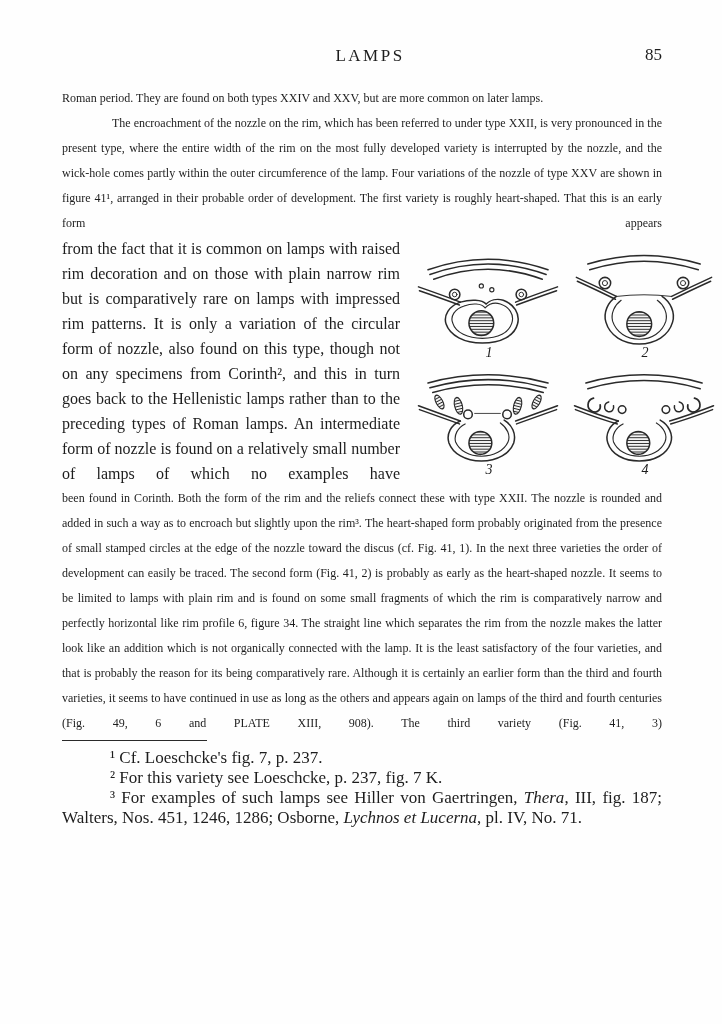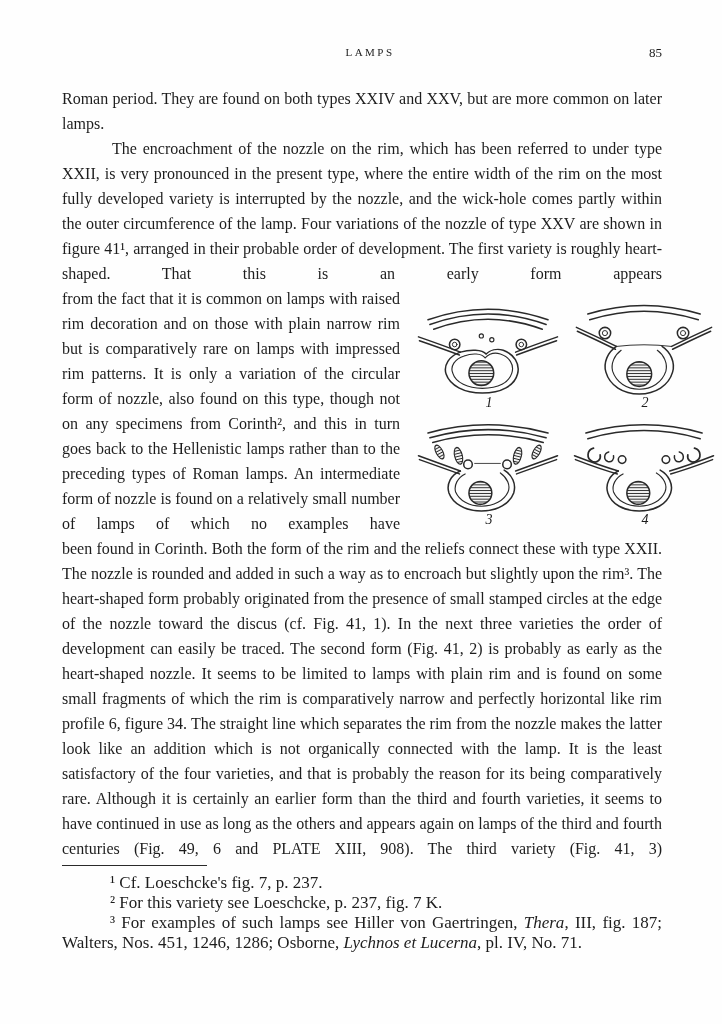--- a/index.html
+++ b/index.html
@@ -10,27 +10,27 @@
     margin: 0 auto;
     padding: 46px 0 0 62px;
     background: var(--paper, #fefefe);
     color: var(--ink, #1d1d1d);
     font-family: "Liberation Serif", "DejaVu Serif", serif;
     overflow: hidden;
   }
   .header { position: relative; width: 600px; height: 20px; margin-bottom: 20px; }
   .running-title {
     position: absolute; left: 16px; right: 0; text-align: center;
-    font-size: 11px; letter-spacing: 2.5px; font-weight: 400;
-  }
-  .page-number { position: absolute; right: 0; top: -1px; font-size: 13px; }
+    font-size: 17px; letter-spacing: 2.5px; font-weight: 400;
+  }
+  .page-number { position: absolute; right: 0; top: -1px; font-size: 17px; }
 
   .para {
     width: 600px; margin: 0;
-    font-size: 16px; line-height: 25px;
+    font-size: 12px; line-height: 25px;
     text-align: justify;
   }
   .indent { text-indent: 50px; }
   .jlast { text-align-last: justify; }
 
   .wrap-region { display: flex; width: 658px; align-items: center; }
   .col-text {
     width: 338px; flex: 0 0 338px;
     font-size: 16px; line-height: 25px;
     text-align: justify; text-align-last: justify;

